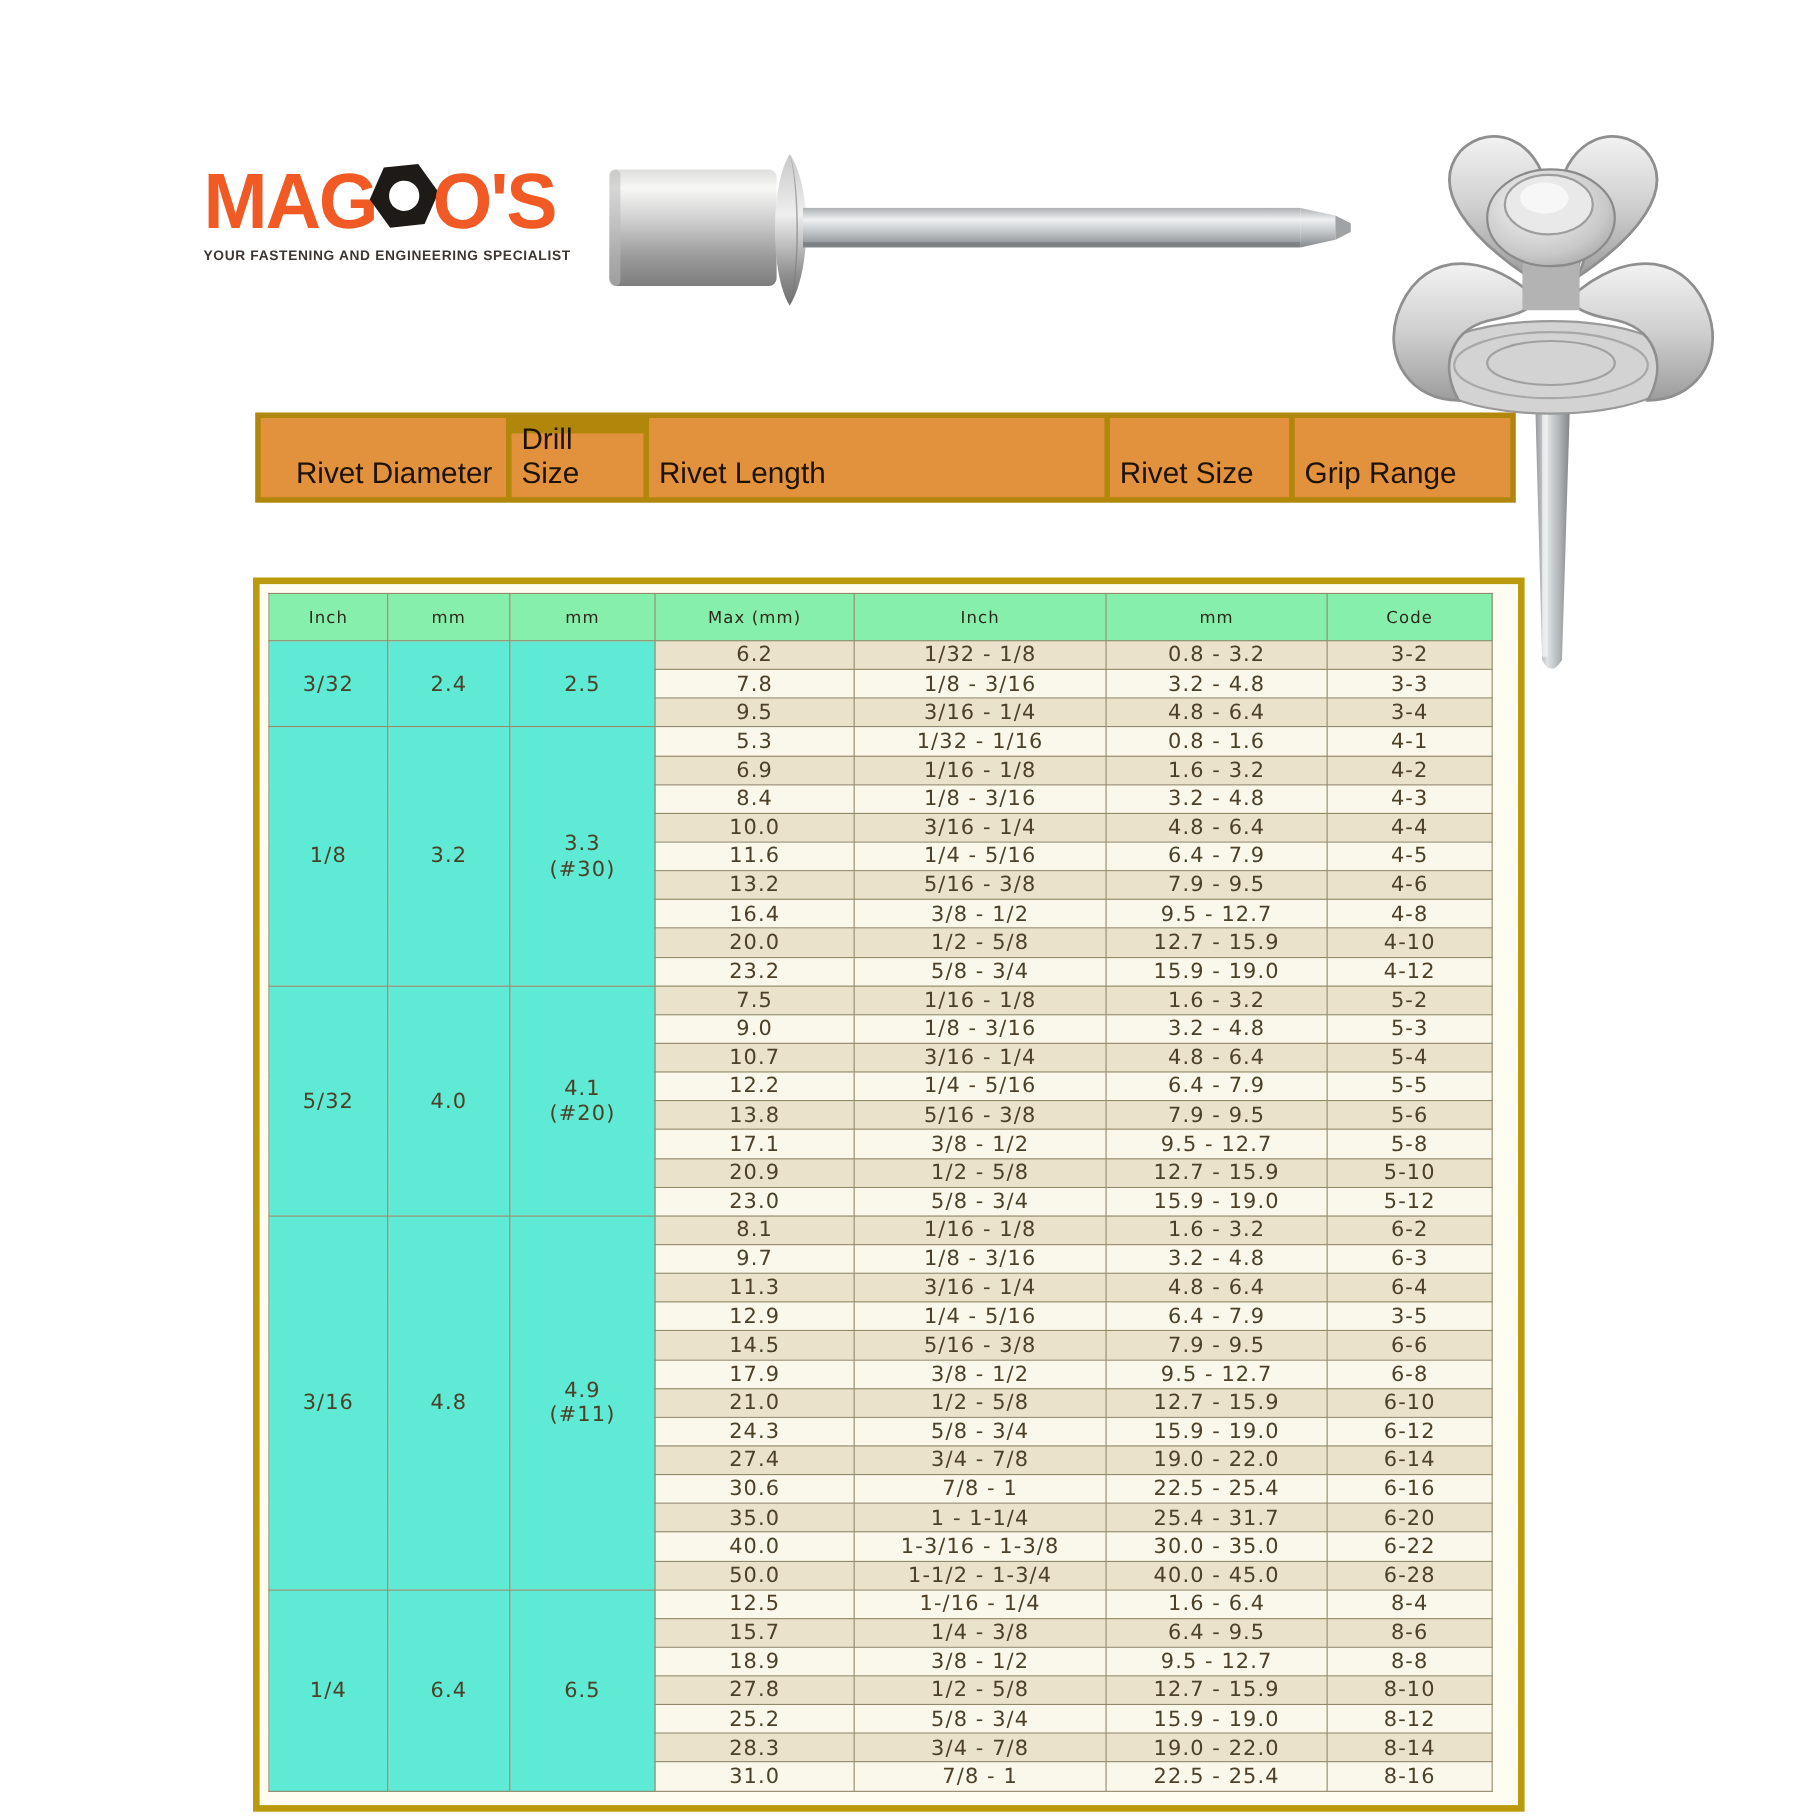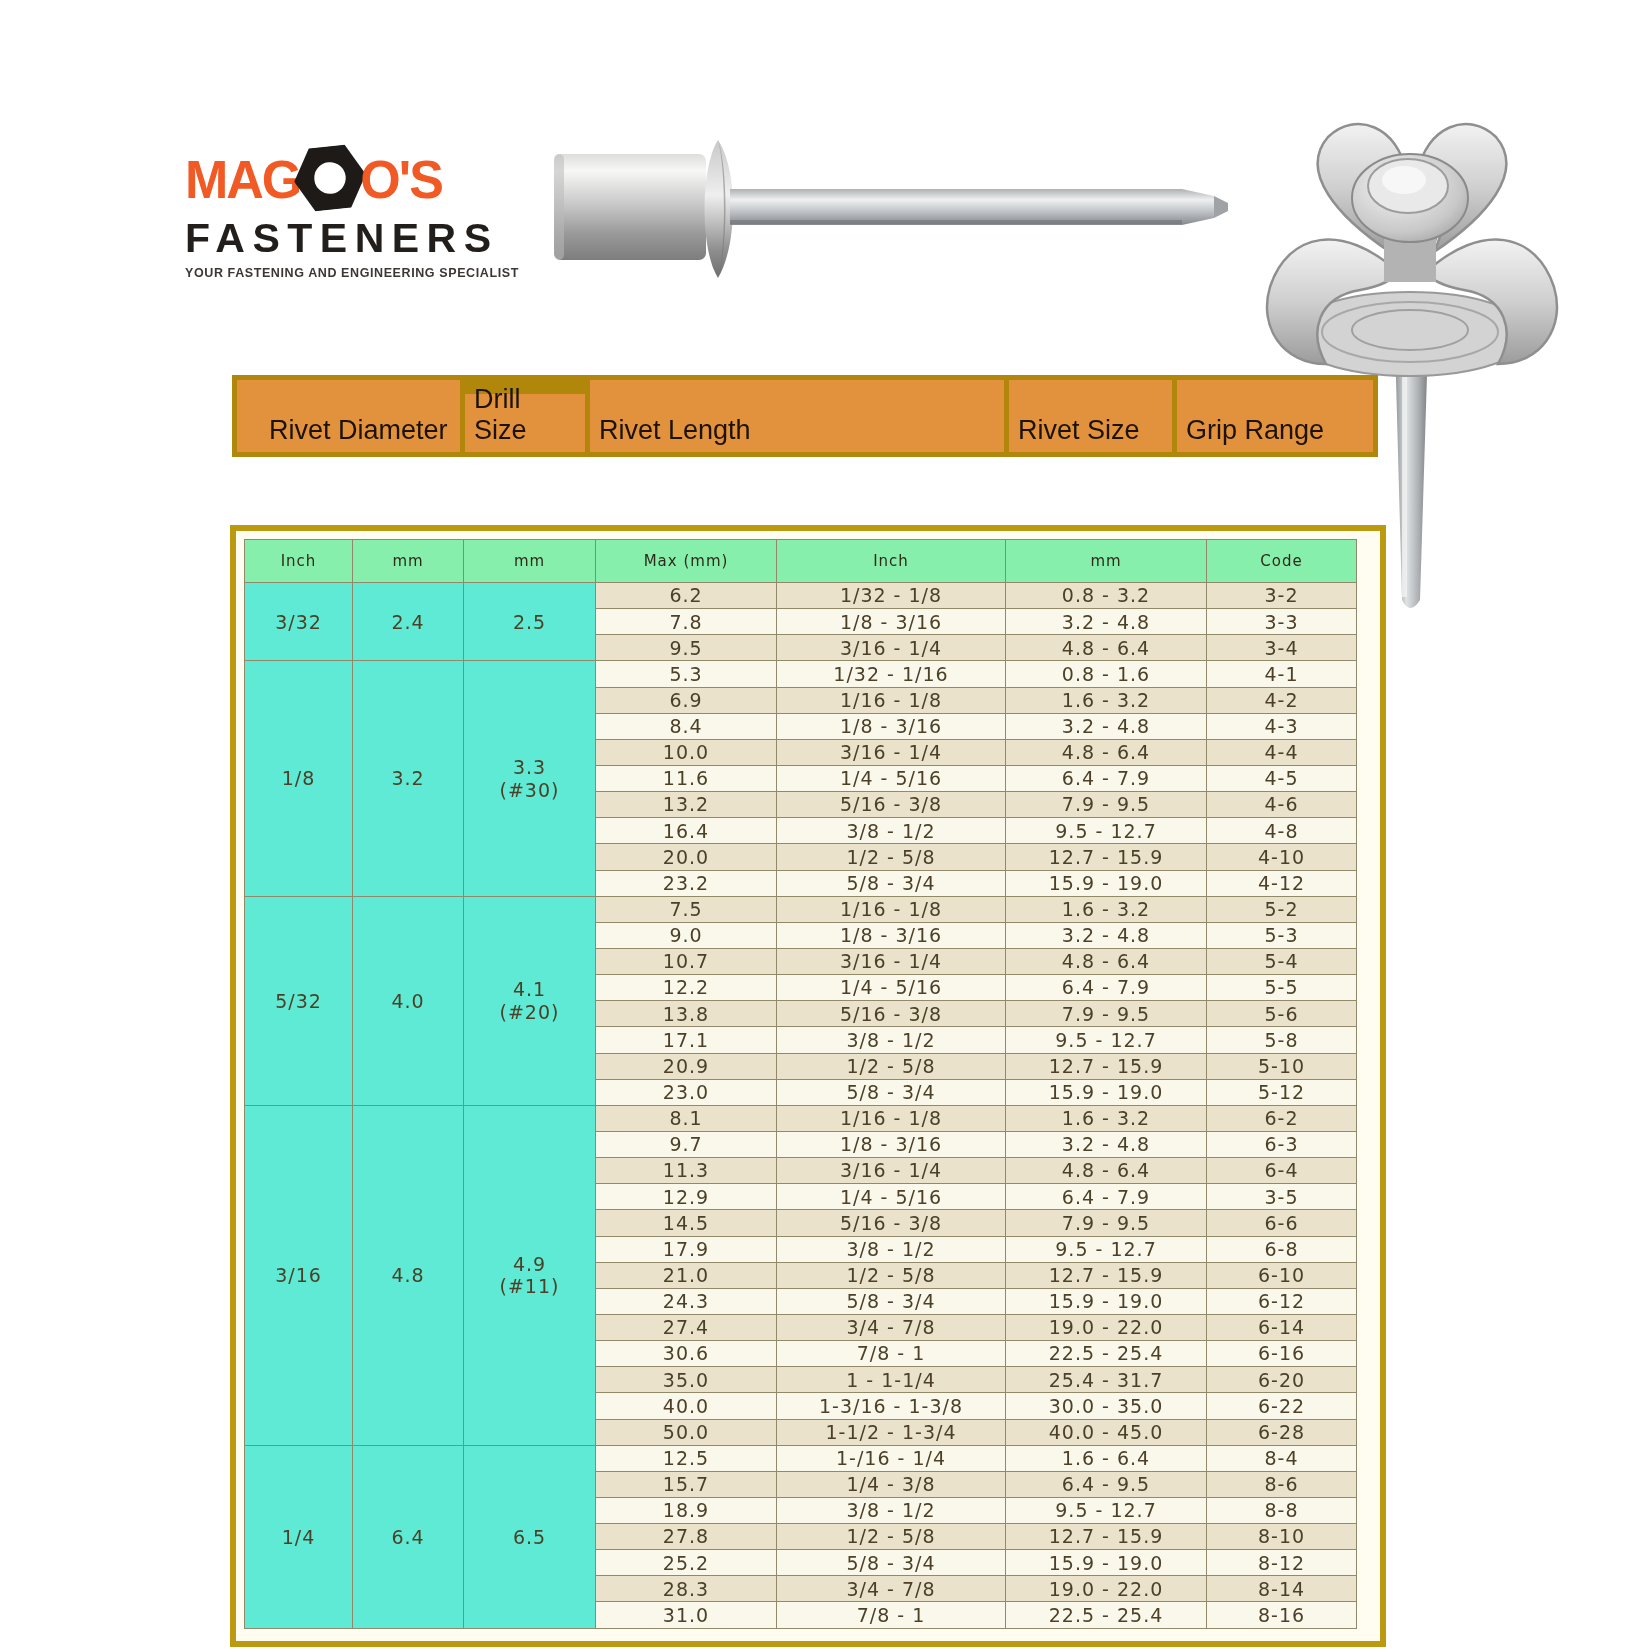--- a/index.html
+++ b/index.html
@@ -1,22 +1,22 @@
 <!DOCTYPE html>
 <html><head>
 <meta charset="utf-8">
 <style>
   html,body{margin:0;padding:0;background:#ffffff;}
   .page{position:relative;width:1652px;height:1652px;background:#ffffff;overflow:hidden;
         font-family:"Liberation Sans",sans-serif;}
 
   
   .logo{position:absolute;left:185px;top:148px;width:320px;}
-  .brand-line{display:flex;align-items:center;color:#f15a24;font-weight:800;
-              font-size:52px;letter-spacing:-2px;line-height:1;}
+  .brand-line{display:flex;color:#f15a24;font-weight:800;
+              font-size:70px;letter-spacing:-2px;line-height:1;}
   .brand-line .seg{transform:scaleY(1.02);}
   .hexnut{width:72px;height:64px;margin:0 -6px;transform:rotate(-6deg);position:relative;top:-2px;}
   .brand-fasteners{color:#221e1b;font-weight:800;font-size:41px;letter-spacing:7.5px;
                    line-height:1;margin-top:6px;}
   .brand-tagline{color:#3c3733;font-weight:700;font-size:12.5px;letter-spacing:.6px;
                  margin-top:7px;white-space:nowrap;}
 
   
   .rivet-photo{position:absolute;left:540px;top:132px;width:690px;height:160px;}
   .flower-photo{position:absolute;left:1248px;top:102px;width:330px;height:530px;}
@@ -54,21 +54,20 @@
 
   <div class="logo">
     <div class="brand-line">
       <span class="seg">MAG</span>
       <svg class="hexnut" viewBox="0 0 80 70">
         <polygon points="20,0 60,0 80,35 60,70 20,70 0,35" fill="#1d1a17"></polygon>
         <circle cx="40" cy="35" r="17.5" fill="#ffffff"></circle>
       </svg>
       <span class="seg">O'S</span>
     </div>
-    <div class="brand-fasteners">FASTENERS</div>
     <div class="brand-tagline">YOUR FASTENING AND ENGINEERING SPECIALIST</div>
   </div>
 
   <svg class="rivet-photo" viewBox="0 0 690 160">
     <defs>
       <linearGradient id="gBody" x1="0" y1="0" x2="0" y2="1">
         <stop offset="0" stop-color="#dededd"></stop>
           <stop offset="0.16" stop-color="#f7f7f6"></stop>
         <stop offset="0.45" stop-color="#cccccc"></stop>
           <stop offset="0.75" stop-color="#9a9a9a"></stop>

